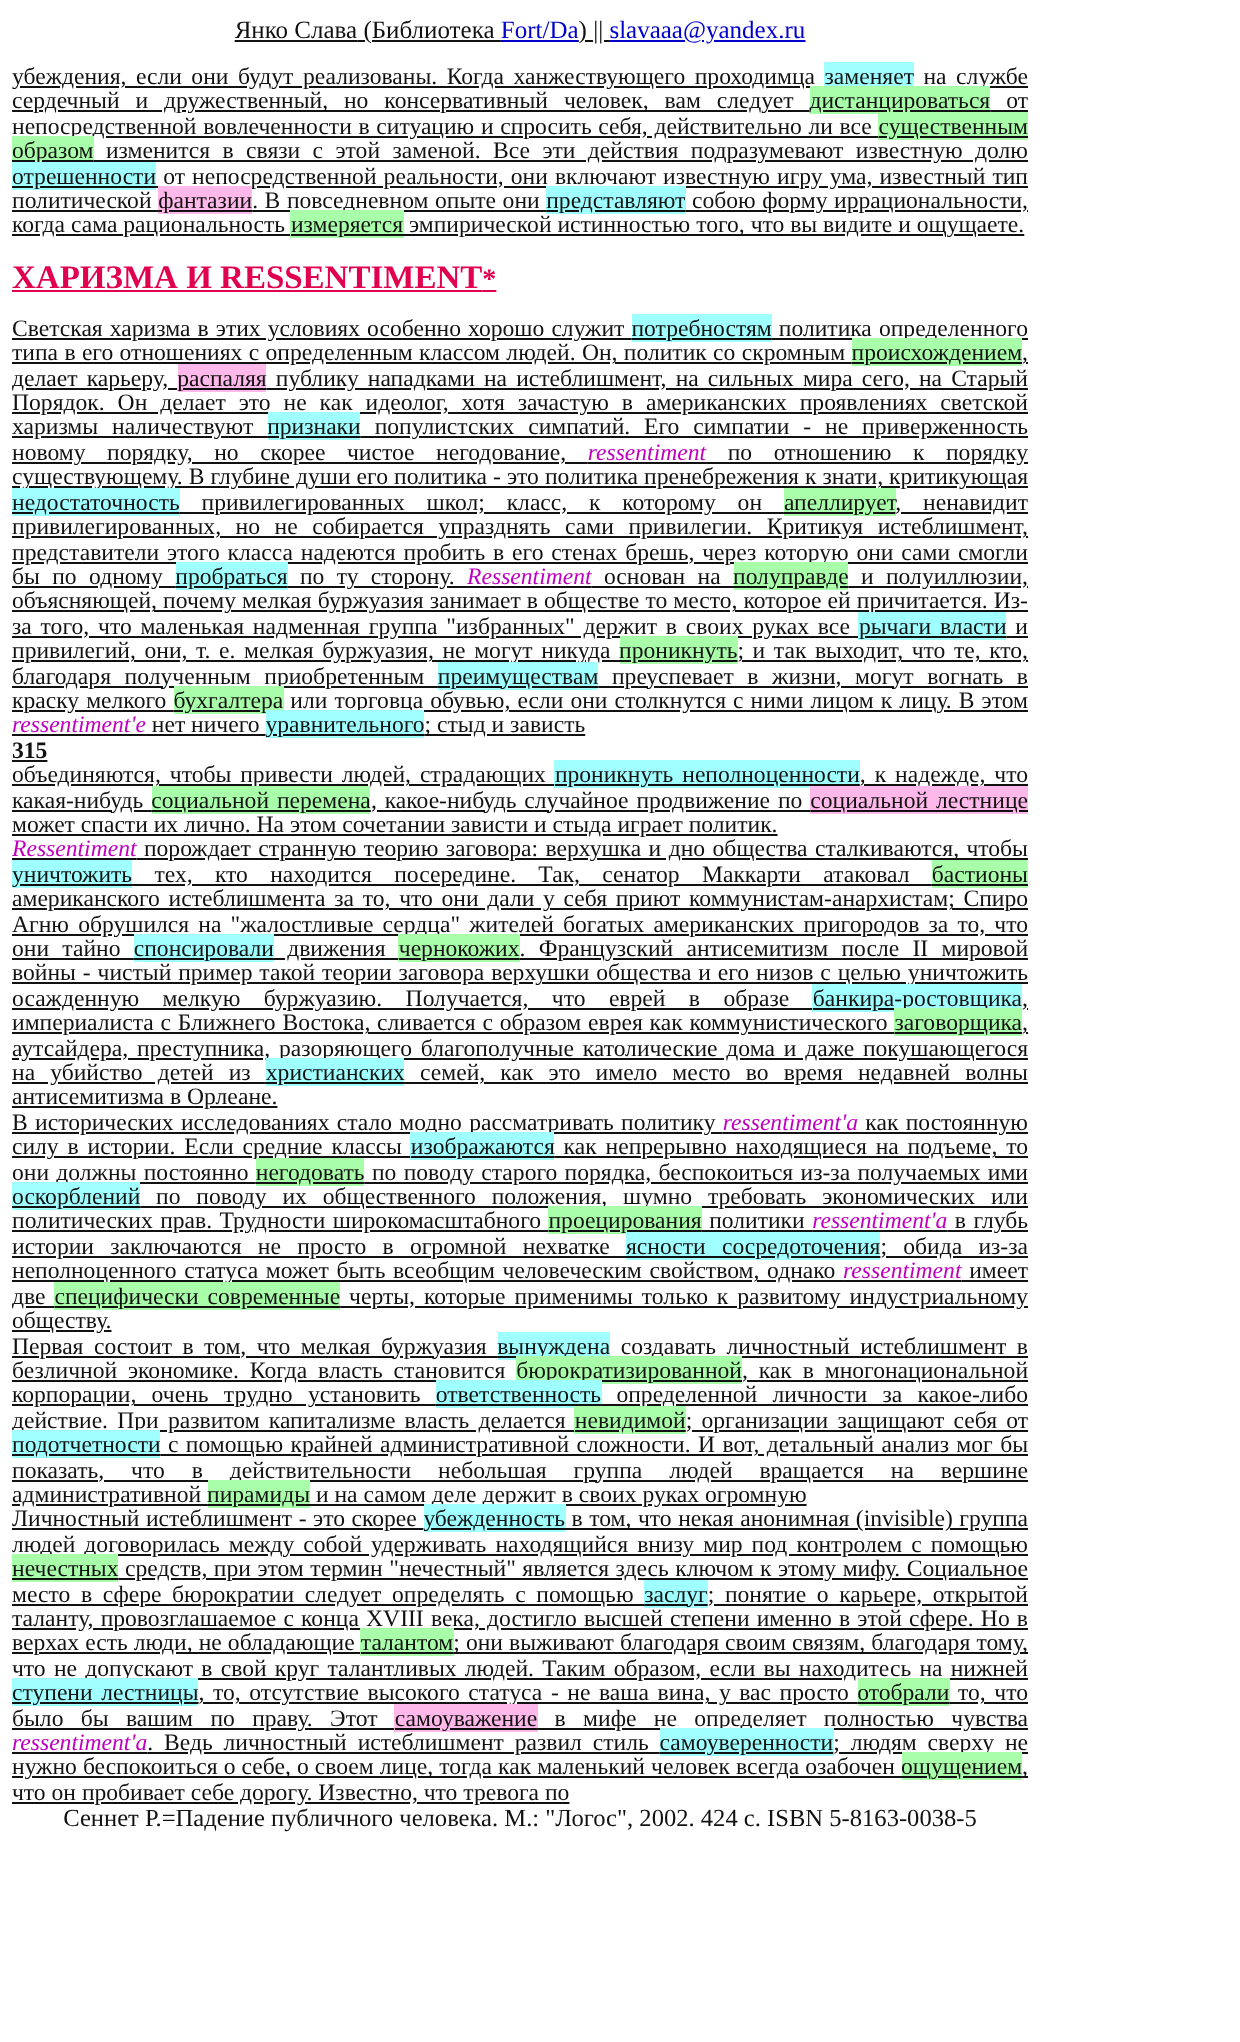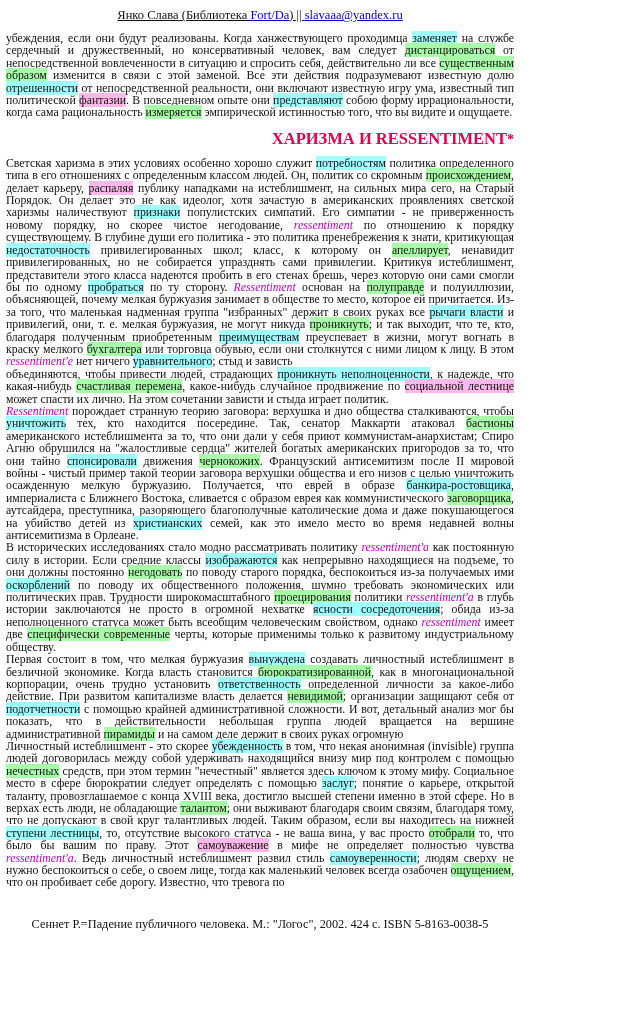--- a/index.html
+++ b/index.html
@@ -25,61 +25,62 @@
     position:relative;
   }
   .header{
     text-align:center;
     font-size:12.5px;
     text-decoration:underline;
     margin:0 0 9px 0;
     line-height:15px;
   }
   .header a{color:var(--link);text-decoration:underline;cursor:pointer;}
-  .content p,.content h1{margin:0;}
+  .content p,.content h1{margin:0;text-decoration:underline;}
   .para{
     text-align:justify;
     line-height:12.4px;
   }
   .pagenum{
     font-weight:bold;
     line-height:12.4px;
   }
   .chapter-heading{
-    text-align:right;
+    text-align:left;
     color:var(--heading);
     font-size:16.5px;
     font-weight:bold;
     line-height:19px;
     margin:10px 0 8px 0 !important;
     font-family:"Liberation Serif","DejaVu Serif",serif;
   }
   .star{font-size:0.85em;}
   .ress{color:var(--ressentiment);font-style:italic;}
   .hl-cyan{background:var(--hl-cyan);}
   .hl-green{background:var(--hl-green);}
   .hl-pink{background:var(--hl-pink);}
   .footer{
     text-align:center;
     font-size:12.3px;
-    margin-top:28px;
+    margin-top:0;
     line-height:15px;
   }
 </style>
 </head>
 <body>
 
 <div class="page">
   <div class="header"><span>Янко Слава</span><span> (Библиотека </span><a href="#">Fort/Da</a><span>) || </span><a href="#">slavaaa@yandex.ru</a></div>
 
   <div class="content">
       <p class="para">убеждения, если они будут реализованы. Когда ханжествующего проходимца <span class="hl-cyan">заменяет</span> на службе сердечный и дружественный, но консервативный человек, вам следует <span class="hl-green">дистанцироваться</span> от непосредственной вовлеченности в ситуацию и спросить себя, действительно ли все <span class="hl-green">существенным образом</span> изменится в связи с этой заменой. Все эти действия подразумевают известную долю <span class="hl-cyan">отрешенности</span> от непосредственной реальности, они включают известную игру ума, известный тип политической <span class="hl-pink">фантазии</span>. В повседневном опыте они <span class="hl-cyan">представляют</span> собою форму иррациональности, когда сама рациональность <span class="hl-green">измеряется</span> эмпирической истинностью того, что вы видите и ощущаете.</p>
       <h1 class="chapter-heading">ХАРИЗМА И RESSENTIMENT<span class="star">*</span></h1>
       <p class="para">Светская харизма в этих условиях особенно хорошо служит <span class="hl-cyan">потребностям</span> политика определенного типа в его отношениях с определенным классом людей. Он, политик со скромным <span class="hl-green">происхождением</span>, делает карьеру, <span class="hl-pink">распаляя</span> публику нападками на истеблишмент, на сильных мира сего, на Старый Порядок. Он делает это не как идеолог, хотя зачастую в американских проявлениях светской харизмы наличествуют <span class="hl-cyan">признаки</span> популистских симпатий. Его симпатии - не приверженность новому порядку, но скорее чистое негодование, <span class="ress">ressentiment</span> по отношению к порядку существующему. В глубине души его политика - это политика пренебрежения к знати, критикующая <span class="hl-cyan">недостаточность</span> привилегированных школ; класс, к которому он <span class="hl-green">апеллирует</span>, ненавидит привилегированных, но не собирается упразднять сами привилегии. Критикуя истеблишмент, представители этого класса надеются пробить в его стенах брешь, через которую они сами смогли бы по одному <span class="hl-cyan">пробраться</span> по ту сторону. <span class="ress">Ressentiment</span> основан на <span class="hl-green">полуправде</span> и полуиллюзии, объясняющей, почему мелкая буржуазия занимает в обществе то место, которое ей причитается. Из-за того, что маленькая надменная группа "избранных" держит в своих руках все <span class="hl-cyan">рычаги власти</span> и привилегий, они, т. е. мелкая буржуазия, не могут никуда <span class="hl-green">проникнуть</span>; и так выходит, что те, кто, благодаря полученным приобретенным <span class="hl-cyan">преимуществам</span> преуспевает в жизни, могут вогнать в краску мелкого <span class="hl-green">бухгалтера</span> или торговца обувью, если они столкнутся с ними лицом к лицу. В этом <span class="ress">ressentiment'е</span> нет ничего <span class="hl-cyan">уравнительного</span>; стыд и зависть</p>
-      <p class="para">объединяются, чтобы привести людей, страдающих <span class="hl-cyan">проникнуть неполноценности</span>, к надежде, что какая-нибудь <span class="hl-green">счастливая перемена</span>, какое-нибудь случайное продвижение по <span class="hl-pink">социальной лестнице</span> может спасти их лично. На этом сочетании зависти и стыда играет политик.</p>
+      <p class="pagenum">315</p>
+      <p class="para">объединяются, чтобы привести людей, страдающих <span class="hl-cyan">проникнуть неполноценности</span>, к надежде, что какая-нибудь <span class="hl-green">социальной перемена</span>, какое-нибудь случайное продвижение по <span class="hl-pink">социальной лестнице</span> может спасти их лично. На этом сочетании зависти и стыда играет политик.</p>
       <p class="para"><span class="ress">Ressentiment</span> порождает странную теорию заговора: верхушка и дно общества сталкиваются, чтобы <span class="hl-cyan">уничтожить</span> тех, кто находится посередине. Так, сенатор Маккарти атаковал <span class="hl-green">бастионы</span> американского истеблишмента за то, что они дали у себя приют коммунистам-анархистам; Спиро Агню обрушился на "жалостливые сердца" жителей богатых американских пригородов за то, что они тайно <span class="hl-cyan">спонсировали</span> движения <span class="hl-green">чернокожих</span>. Французский антисемитизм после II мировой войны - чистый пример такой теории заговора верхушки общества и его низов с целью уничтожить осажденную мелкую буржуазию. Получается, что еврей в образе <span class="hl-cyan">банкира-ростовщика</span>, империалиста с Ближнего Востока, сливается с образом еврея как коммунистического <span class="hl-green">заговорщика</span>, аутсайдера, преступника, разоряющего благополучные католические дома и даже покушающегося на убийство детей из <span class="hl-cyan">христианских</span> семей, как это имело место во время недавней волны антисемитизма в Орлеане.</p>
       <p class="para">В исторических исследованиях стало модно рассматривать политику <span class="ress">ressentiment'а</span> как постоянную силу в истории. Если средние классы <span class="hl-cyan">изображаются</span> как непрерывно находящиеся на подъеме, то они должны постоянно <span class="hl-green">негодовать</span> по поводу старого порядка, беспокоиться из-за получаемых ими <span class="hl-cyan">оскорблений</span> по поводу их общественного положения, шумно требовать экономических или политических прав. Трудности широкомасштабного <span class="hl-green">проецирования</span> политики <span class="ress">ressentiment'а</span> в глубь истории заключаются не просто в огромной нехватке <span class="hl-cyan">ясности сосредоточения</span>; обида из-за неполноценного статуса может быть всеобщим человеческим свойством, однако <span class="ress">ressentiment</span> имеет две <span class="hl-green">специфически современные</span> черты, которые применимы только к развитому индустриальному обществу.</p>
       <p class="para">Первая состоит в том, что мелкая буржуазия <span class="hl-cyan">вынуждена</span> создавать личностный истеблишмент в безличной экономике. Когда власть становится <span class="hl-green">бюрократизированной</span>, как в многонациональной корпорации, очень трудно установить <span class="hl-cyan">ответственность</span> определенной личности за какое-либо действие. При развитом капитализме власть делается <span class="hl-green">невидимой</span>; организации защищают себя от <span class="hl-cyan">подотчетности</span> с помощью крайней административной сложности. И вот, детальный анализ мог бы показать, что в действительности небольшая группа людей вращается на вершине административной <span class="hl-green">пирамиды</span> и на самом деле держит в своих руках огромную</p>
       <p class="para">Личностный истеблишмент - это скорее <span class="hl-cyan">убежденность</span> в том, что некая анонимная (invisible) группа людей договорилась между собой удерживать находящийся внизу мир под контролем с помощью <span class="hl-green">нечестных</span> средств, при этом термин "нечестный" является здесь ключом к этому мифу. Социальное место в сфере бюрократии следует определять с помощью <span class="hl-cyan">заслуг</span>; понятие о карьере, открытой таланту, провозглашаемое с конца XVIII века, достигло высшей степени именно в этой сфере. Но в верхах есть люди, не обладающие <span class="hl-green">талантом</span>; они выживают благодаря своим связям, благодаря тому, что не допускают в свой круг талантливых людей. Таким образом, если вы находитесь на нижней <span class="hl-cyan">ступени лестницы</span>, то, отсутствие высокого статуса - не ваша вина, у вас просто <span class="hl-green">отобрали</span> то, что было бы вашим по праву. Этот <span class="hl-pink">самоуважение</span> в мифе не определяет полностью чувства <span class="ress">ressentiment'а</span>. Ведь личностный истеблишмент развил стиль <span class="hl-cyan">самоуверенности</span>; людям сверху не нужно беспокоиться о себе, о своем лице, тогда как маленький человек всегда озабочен <span class="hl-green">ощущением</span>, что он пробивает себе дорогу. Известно, что тревога по</p>
     </div>
 
   <div class="footer">Сеннет Р.=Падение публичного человека. М.: "Логос", 2002. 424 с. ISBN 5-8163-0038-5</div>
 </div>
 
 </body></html>

